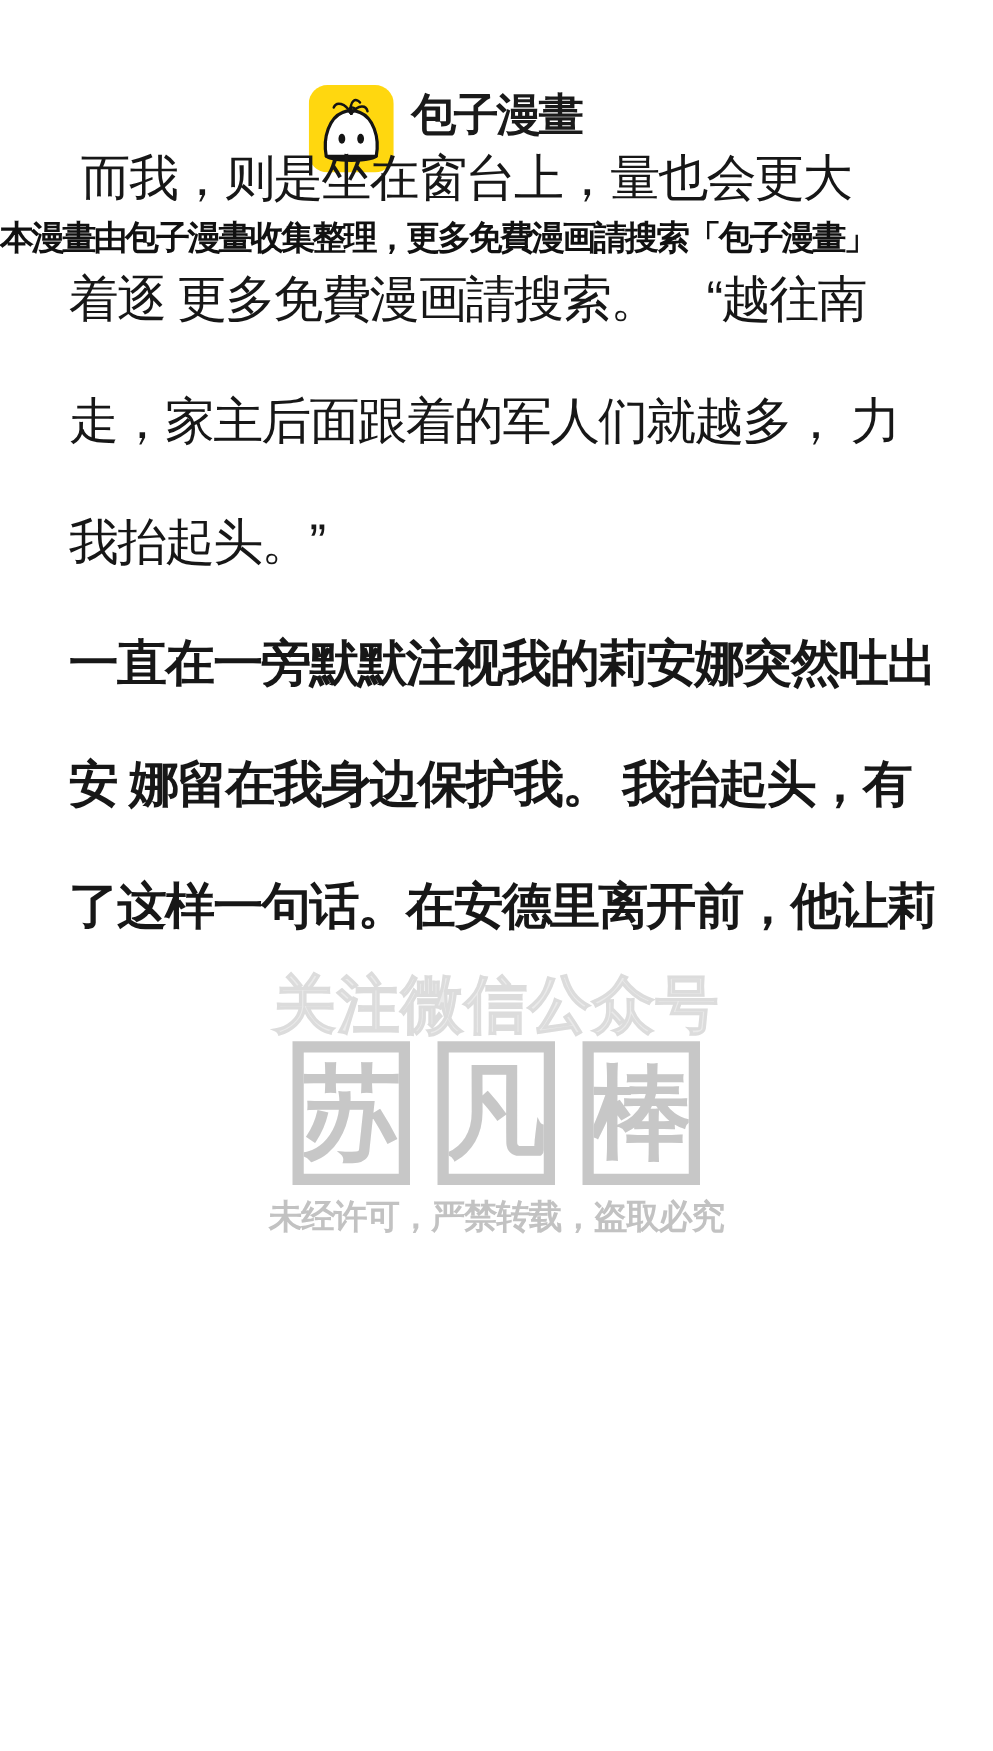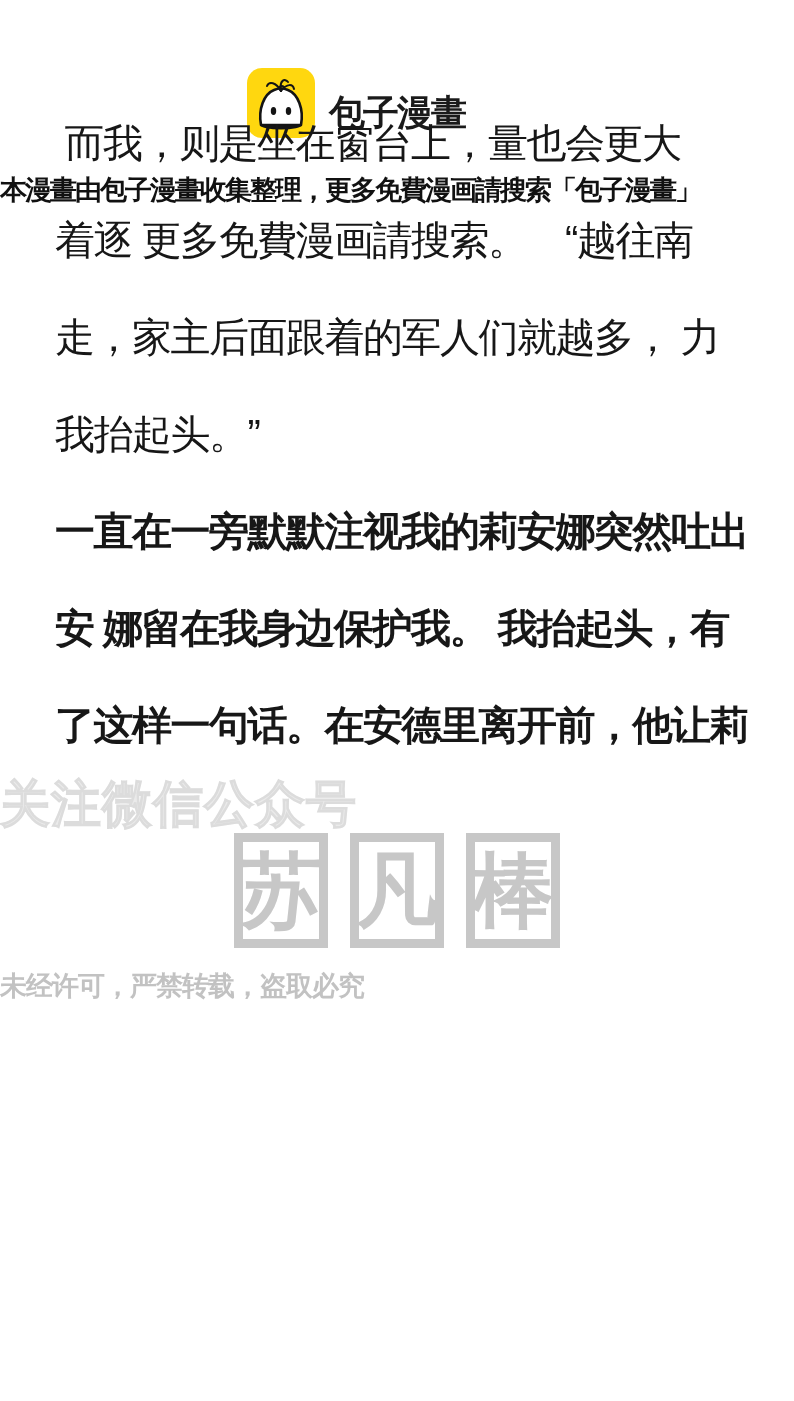--- a/index.html
+++ b/index.html
@@ -16,21 +16,21 @@
     color: #1b1b1b;
   }
   
   .brand-row {
     position: absolute;
     top: 68px;
     left: 0;
     width: 712px;
     height: 70px;
     display: flex;
-    align-items: flex-end;
+    align-items: flex-start;
     justify-content: center;
   }
   .brand-icon {
     width: 68px;
     height: 70px;
     flex: 0 0 auto;
   }
   .brand-wordmark {
     margin-left: 14px;
     font-size: 36px;
@@ -69,20 +69,21 @@
   .para-1 { margin-top: 353px; }
   .para-2 { margin-top: 95px; }
   .para-3 { margin-top: 0px; font-weight: bold; }
   
   .watermark {
     position: absolute;
     top: 778px;
     left: 0;
     width: 794px;
     z-index: 1;
+    text-align: center;
     user-select: none;
   }
   .wm-tagline {
     font-size: 50px;
     font-weight: 700;
     letter-spacing: 1px;
     color: #eaeaea;
     -webkit-text-stroke: 1px #dcdcdc;
     white-space: pre;
     line-height: 52px;
@@ -103,21 +104,21 @@
     justify-content: center;
     overflow: hidden;
   }
   .wm-seal-char {
     font-size: 82px;
     font-weight: 900;
     color: #c7c7c7;
     line-height: 1;
   }
   .wm-warning {
-    margin-top: 20px;
+    margin-top: 7px;
     font-size: 27px;
     font-weight: 700;
     letter-spacing: -1px;
     color: #c2c2c2;
     white-space: pre;
   }
 </style>
 </head>
 <body>
 

